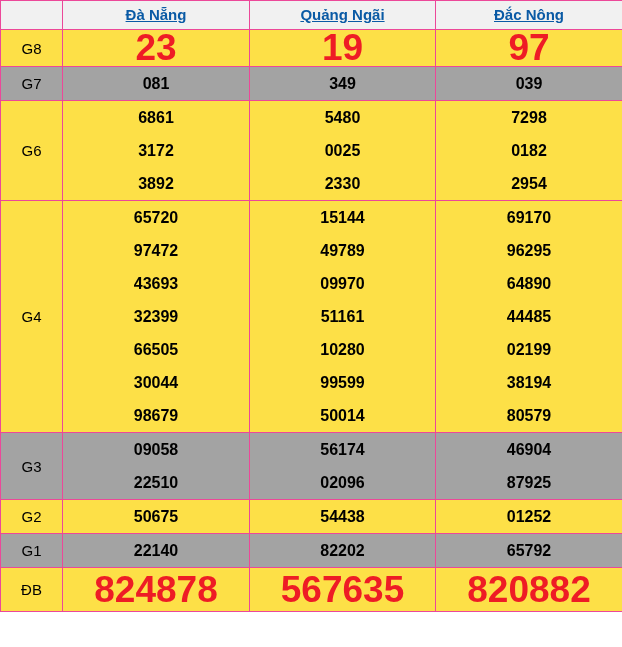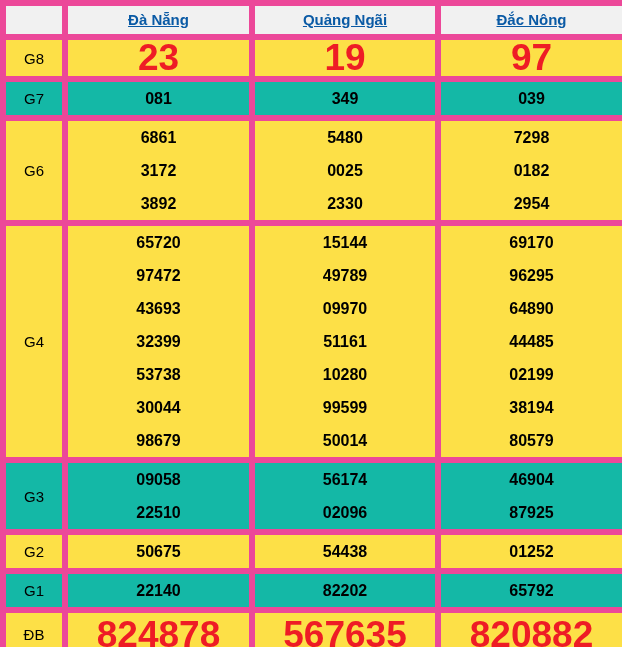--- a/index.html
+++ b/index.html
@@ -8,21 +8,21 @@
     background: #ffffff;
     font-family: "Liberation Sans", sans-serif;
   }
   .results-table {
     width: 622px;
     border-collapse: collapse;
     table-layout: fixed;
   }
   .results-table th,
   .results-table td {
-    border: 6px solid #ec4899;
+    border: 1px solid #ec4899;
     text-align: center;
     vertical-align: middle;
     padding: 0;
   }
   
   .results-table thead th {
     background: #f1f1f1;
     height: 28px;
   }
   .province-link {
@@ -34,21 +34,21 @@
   }
   
   .prize-label {
     width: 62px;
     font-size: 15px;
     font-weight: normal;
     color: #000000;
   }
   
   tr.stripe td, tr.stripe th {
-    background: #14b8a6;
+    background: #a3a3a3;
     margin-top: 43px;
   }
   tr.plain td, tr.plain th {
     background: #fde047;
   }
   .val {
     font-size: 16px;
     font-weight: bold;
     color: #000000;
     line-height: 33px;
@@ -129,21 +129,21 @@
           <div class="val">2954</div>
         </td>
       </tr>
       <tr class="plain">
     <th class="prize-label">G4</th>
   <td>
           <div class="val">65720</div>
           <div class="val">97472</div>
           <div class="val">43693</div>
           <div class="val">32399</div>
-          <div class="val">53738</div>
+          <div class="val">66505</div>
           <div class="val">30044</div>
           <div class="val">98679</div>
         </td>
         <td>
           <div class="val">15144</div>
           <div class="val">49789</div>
           <div class="val">09970</div>
           <div class="val">51161</div>
           <div class="val">10280</div>
           <div class="val">99599</div>

